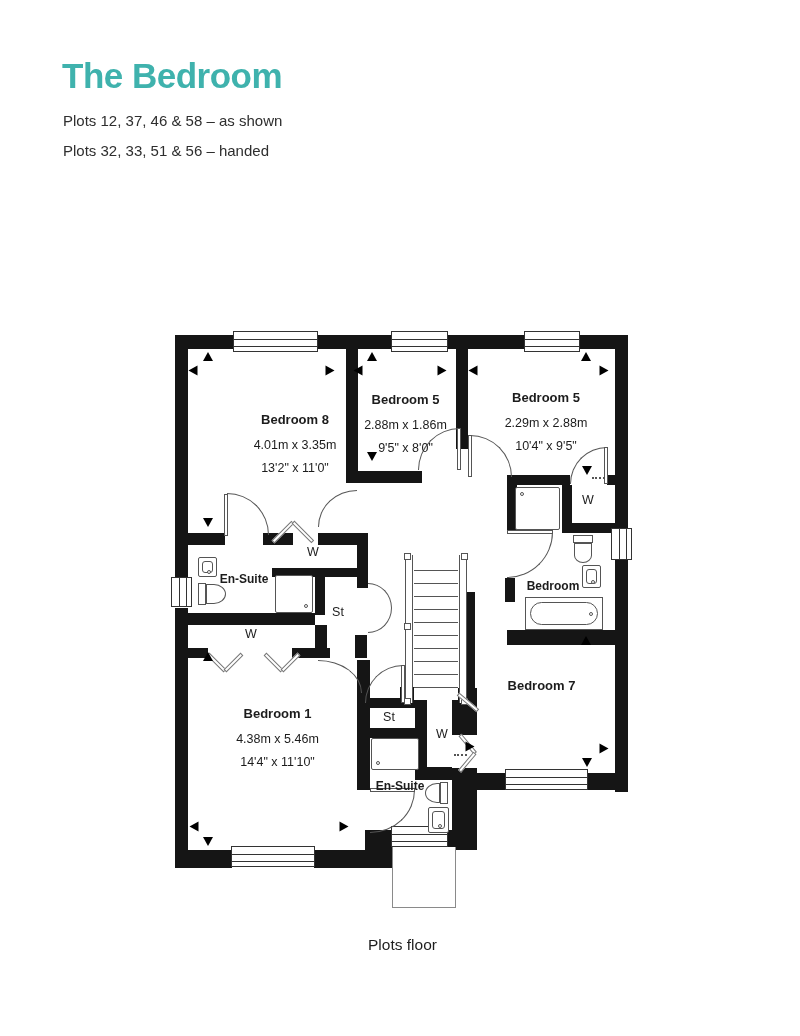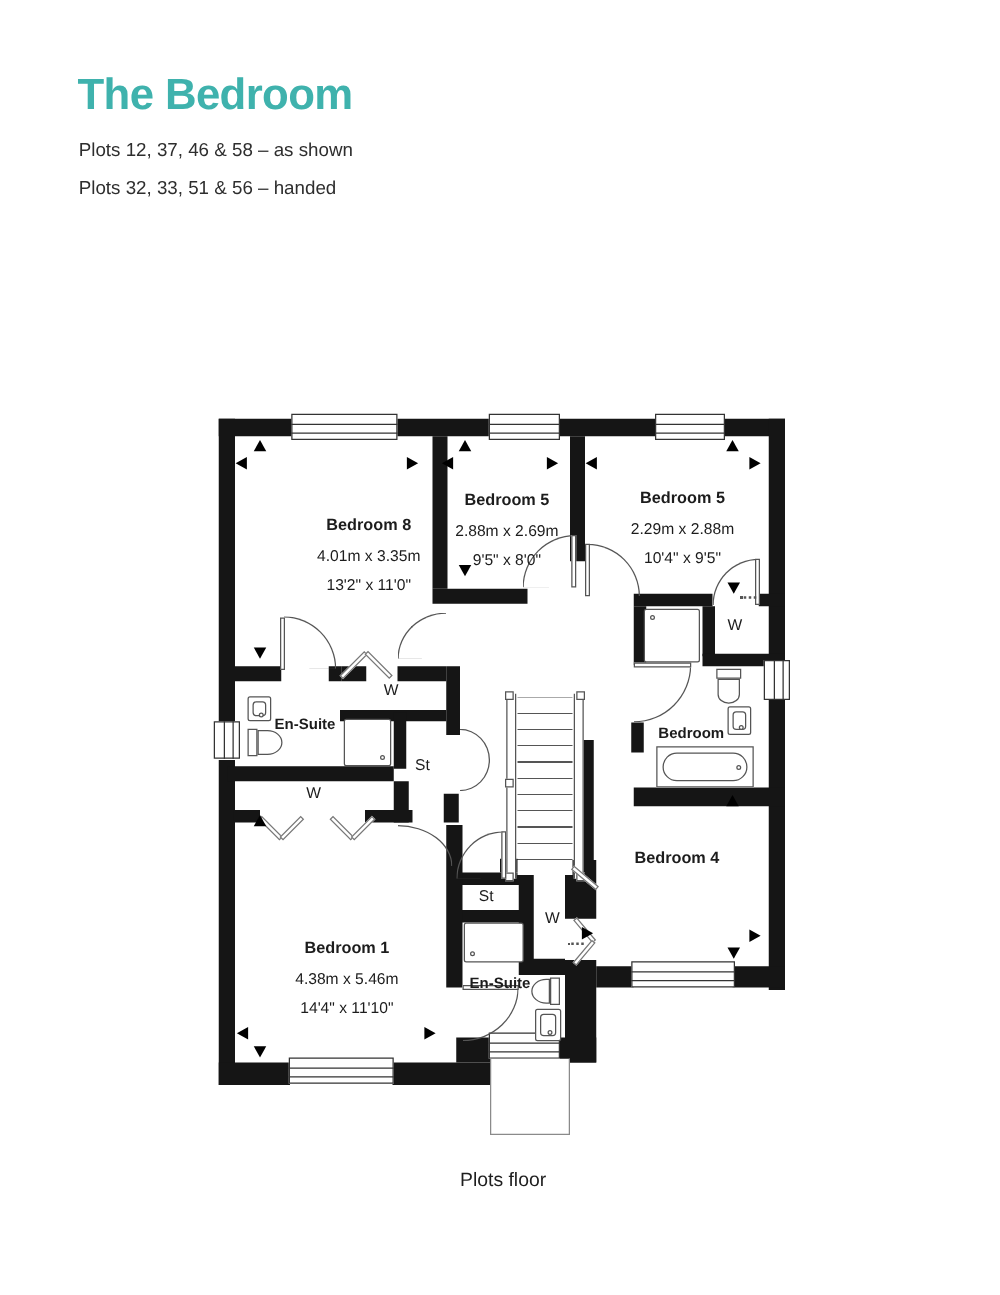--- a/index.html
+++ b/index.html
@@ -206,30 +206,30 @@
         <div class="fxi"></div>
         <div class="dt" style="left:9px;top:16px"></div>
       </div>
 
     <div class="room-label" style="left:25px;top:82px;width:190px">
       <div class="rname">Bedroom 8</div>
       <div class="rdim"><span>4.01m x 3.35m</span><br><span>13'2" x 11'0"</span></div>
     </div>
     <div class="room-label" style="left:168px;top:62px;width:125px">
       <div class="rname">Bedroom 5</div>
-      <div class="rdim"><span>2.88m x 2.69m</span><br><span>9'5" x 8'0"</span></div>
+      <div class="rdim"><span>2.88m x 1.86m</span><br><span>9'5" x 8'0"</span></div>
     </div>
     <div class="room-label" style="left:300px;top:60px;width:142px">
       <div class="rname">Bedroom 5</div>
       <div class="rdim"><span>2.29m x 2.88m</span><br><span>10'4" x 9'5"</span></div>
     </div>
     <div class="room-label" style="left:294px;top:348px;width:145px">
-      <div class="rname">Bedroom 4</div>
-    </div>
-    <div class="room-label" style="left:15px;top:420px;width:175px">
+      <div class="rname">Bedroom 7</div>
+    </div>
+    <div class="room-label" style="left:15px;top:376px;width:175px">
       <div class="rname">Bedroom 1</div>
       <div class="rdim"><span>4.38m x 5.46m</span><br><span>14'4" x 11'10"</span></div>
     </div>
 
     <div class="sl b" style="left:69px;top:249px">En-Suite</div>
     <div class="sl" style="left:138px;top:222px">W</div>
     <div class="sl" style="left:163px;top:282px">St</div>
     <div class="sl" style="left:76px;top:304px">W</div>
     <div class="sl b" style="left:378px;top:256px">Bedroom</div>
     <div class="sl" style="left:413px;top:170px">W</div>

